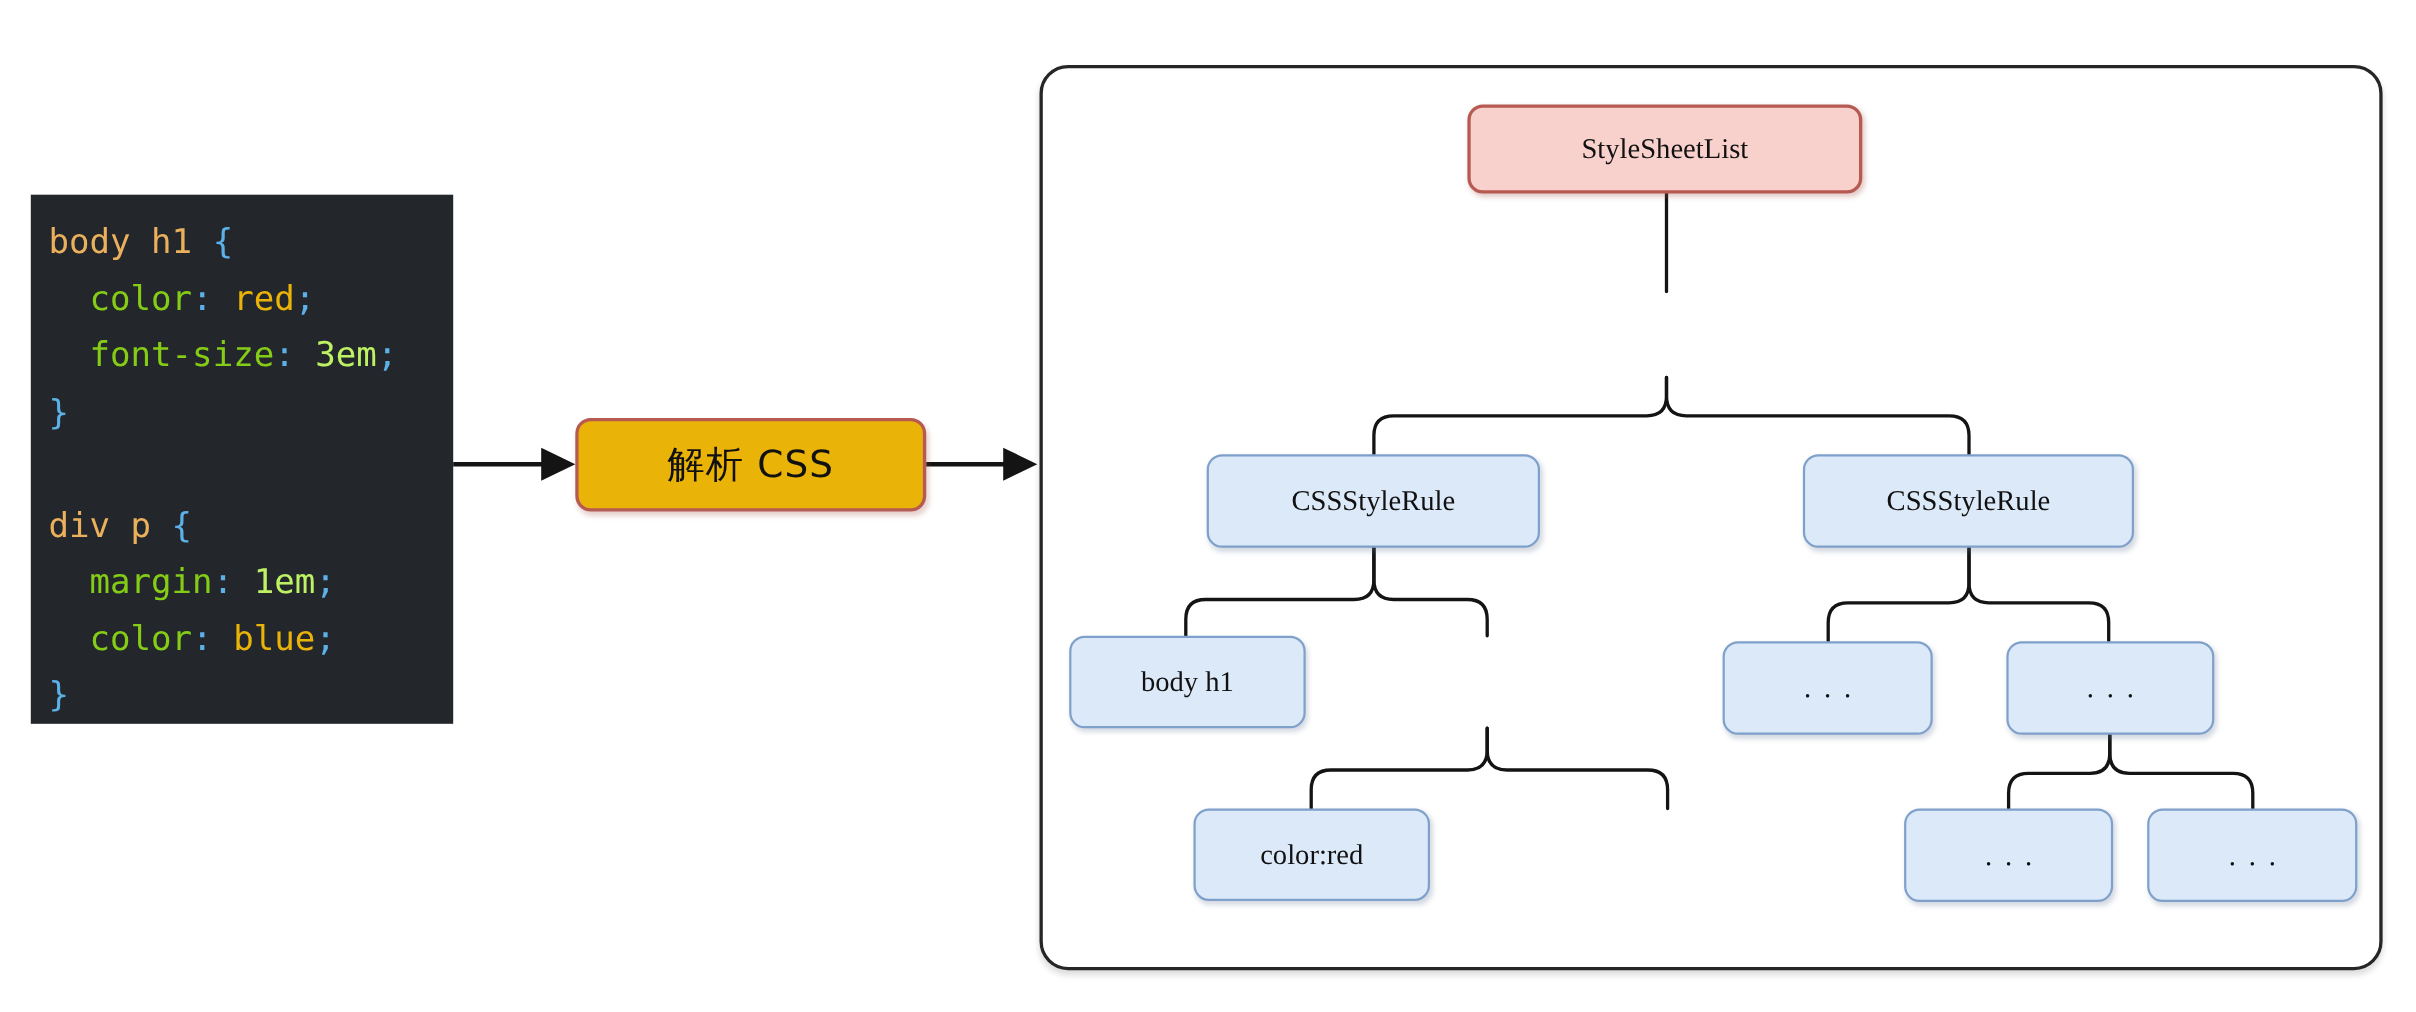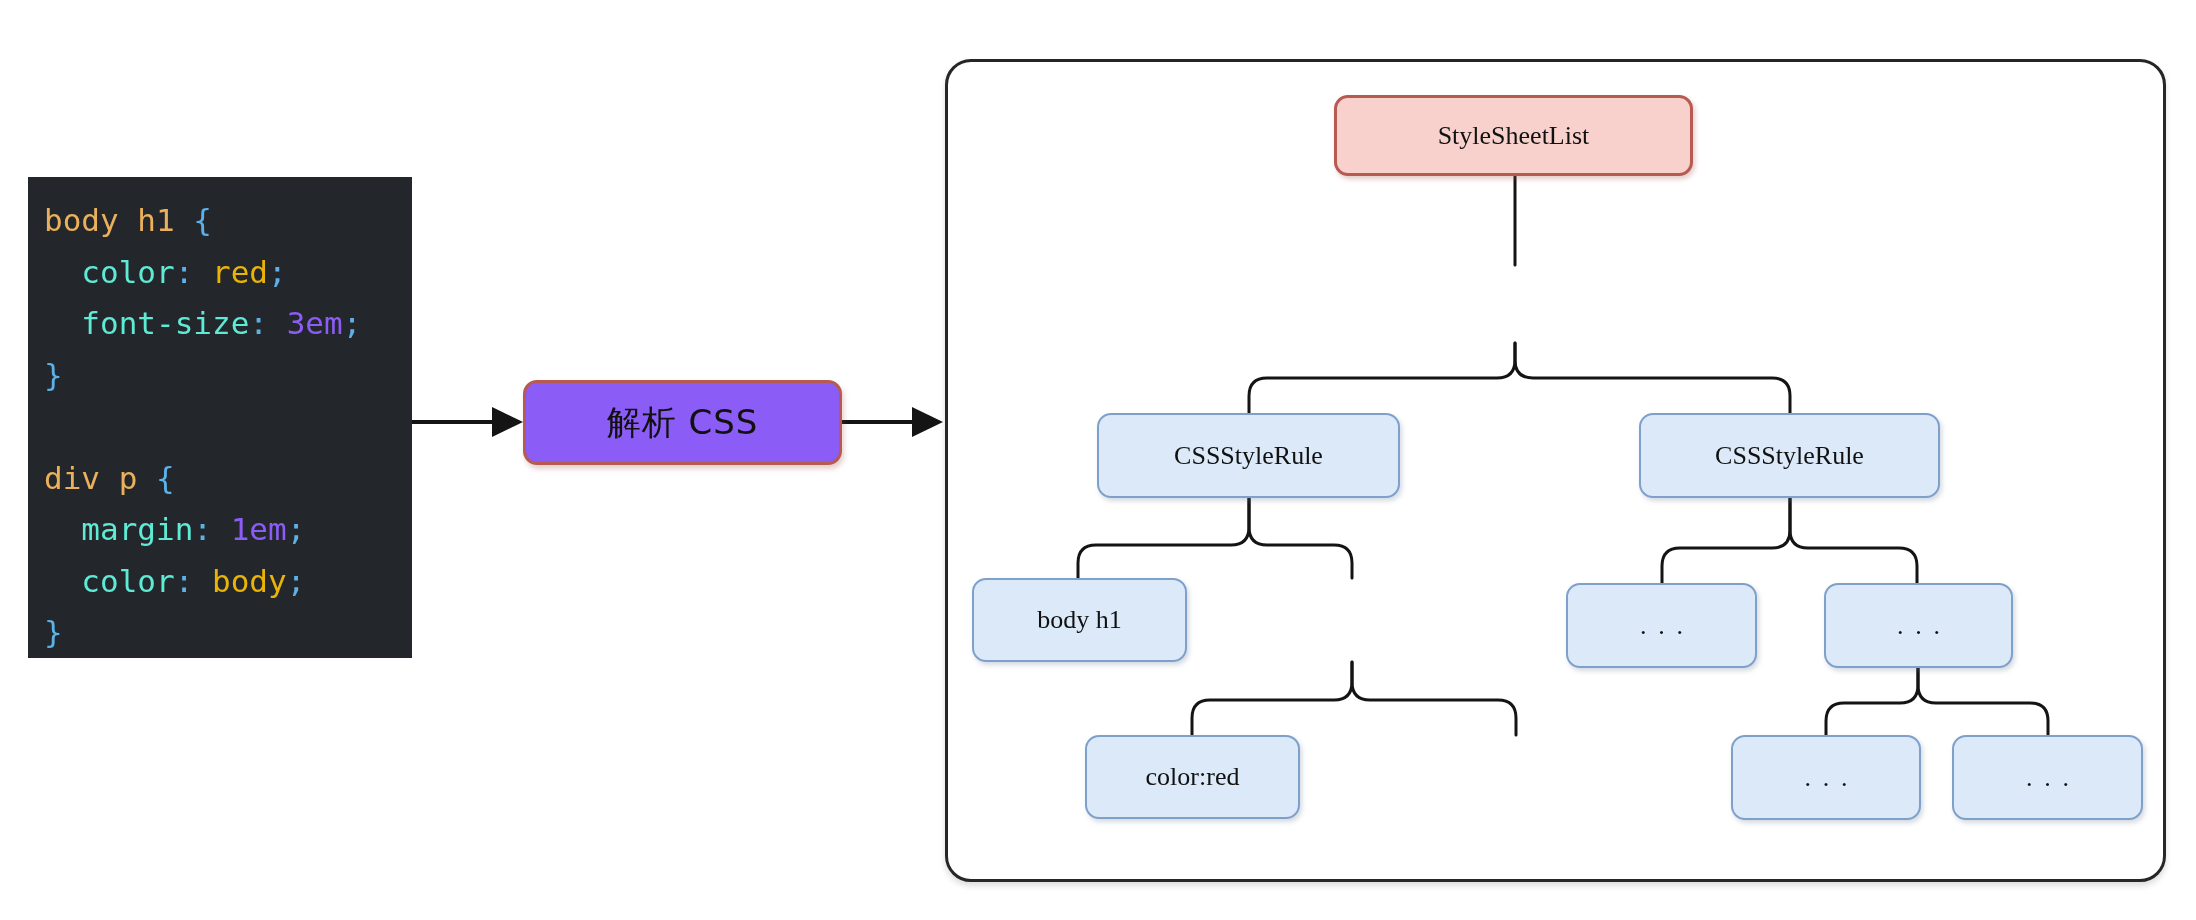--- a/index.html
+++ b/index.html
@@ -11,29 +11,29 @@
   .code-block{
     position:absolute;left:28px;top:177px;width:384px;height:481px;
     background:#23272b;box-sizing:border-box;
     padding:18px 27px 14px 16px;
     font-family:"DejaVu Sans Mono","Liberation Mono",monospace;
     font-size:31px;line-height:51.5px;
   }
   .code-line{white-space:pre;height:51.5px;}
   .tok-sel{color:#eab05c;}
   .tok-punct{color:#5cb1e8;}
-  .tok-prop{color:#5eead4;}
+  .tok-prop{color:#84cc16;}
   .tok-val{color:#eab308;}
-  .tok-num{color:#8b5cf6;text-align:center;}
+  .tok-num{color:#bef264;text-align:center;}
   .tok-plain{color:#d0d4d8;}
 
   
   .parse-box{
     position:absolute;left:523px;top:380px;width:319px;height:85px;
-    box-sizing:border-box;background:#8b5cf6;border:3px solid #b65a52;
+    box-sizing:border-box;background:#eab308;border:3px solid #b65a52;
     border-radius:14px;display:flex;align-items:center;justify-content:center;
     font-size:34px;color:#111;letter-spacing:1px;
     box-shadow:2px 4px 5px rgba(150,70,60,.25);
   }
 
   
   .tree-panel{
     position:absolute;left:945px;top:59px;width:1221px;height:823px;
     box-sizing:border-box;background:#ffffff;border:3px solid #262626;
     border-radius:26px;box-shadow:0 4px 6px rgba(0,0,0,.14);
@@ -64,21 +64,21 @@
 <div class="stage">
 
   <div class="code-block">
     <div class="code-line"><span class="tok-sel">body h1</span><span class="tok-plain"> </span><span class="tok-punct">{</span></div>
     <div class="code-line"><span class="tok-prop">  color</span><span class="tok-punct">:</span><span class="tok-val"> red</span><span class="tok-punct">;</span></div>
     <div class="code-line"><span class="tok-prop">  font-size</span><span class="tok-punct">:</span><span class="tok-num"> 3em</span><span class="tok-punct">;</span></div>
     <div class="code-line"><span class="tok-punct">}</span></div>
     <div class="code-line"></div>
     <div class="code-line"><span class="tok-sel">div p</span><span class="tok-plain"> </span><span class="tok-punct">{</span></div>
     <div class="code-line"><span class="tok-prop">  margin</span><span class="tok-punct">:</span><span class="tok-num"> 1em</span><span class="tok-punct">;</span></div>
-    <div class="code-line"><span class="tok-prop">  color</span><span class="tok-punct">:</span><span class="tok-val"> body</span><span class="tok-punct">;</span></div>
+    <div class="code-line"><span class="tok-prop">  color</span><span class="tok-punct">:</span><span class="tok-val"> blue</span><span class="tok-punct">;</span></div>
     <div class="code-line"><span class="tok-punct">}</span></div>
   </div>
 
   <div class="tree-panel"></div>
 
   <svg class="connectors" width="2196" height="920" viewBox="0 0 2196 920">
 
     <path class="arrow-shaft" d="M 412 422 L 500 422"></path>
     <polygon class="arrow-head" points="523,422 492,407 492,437"></polygon>
     <path class="arrow-shaft" d="M 842 422 L 920 422"></path>

